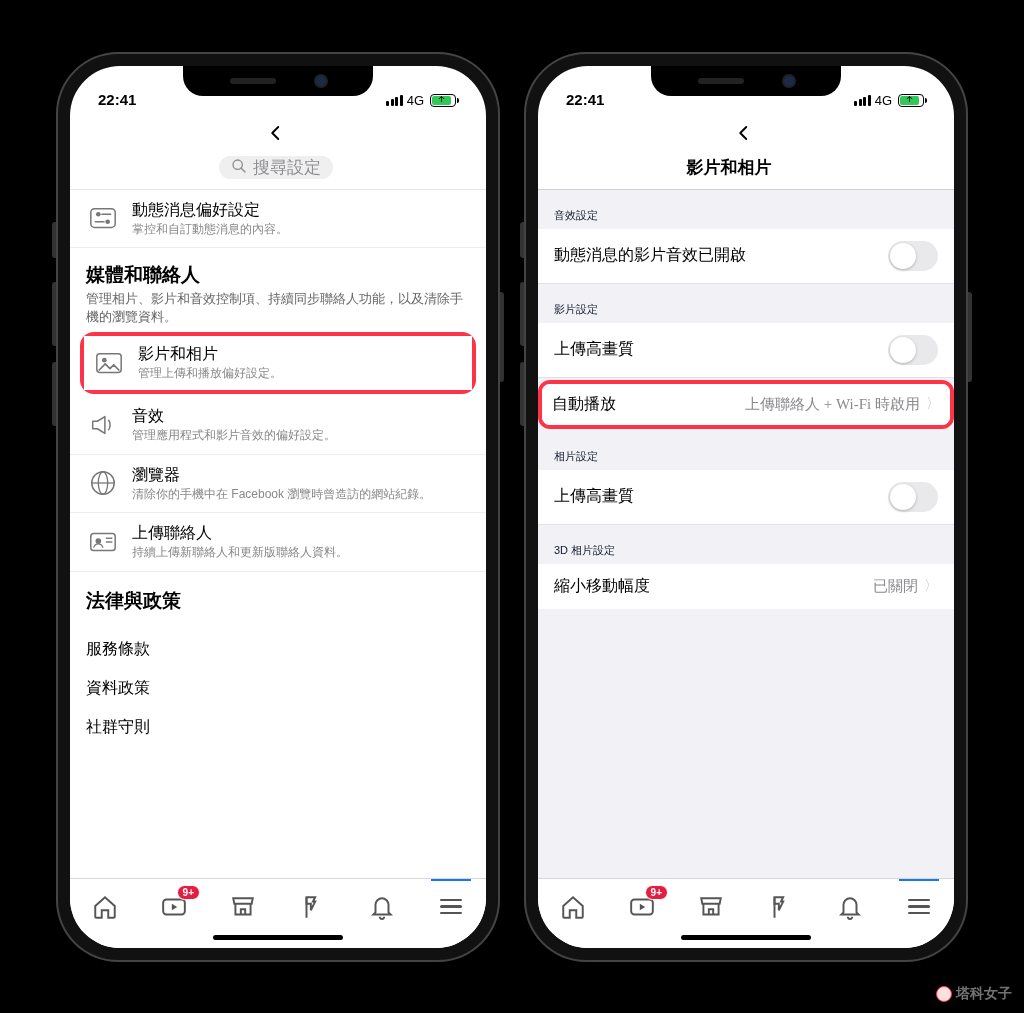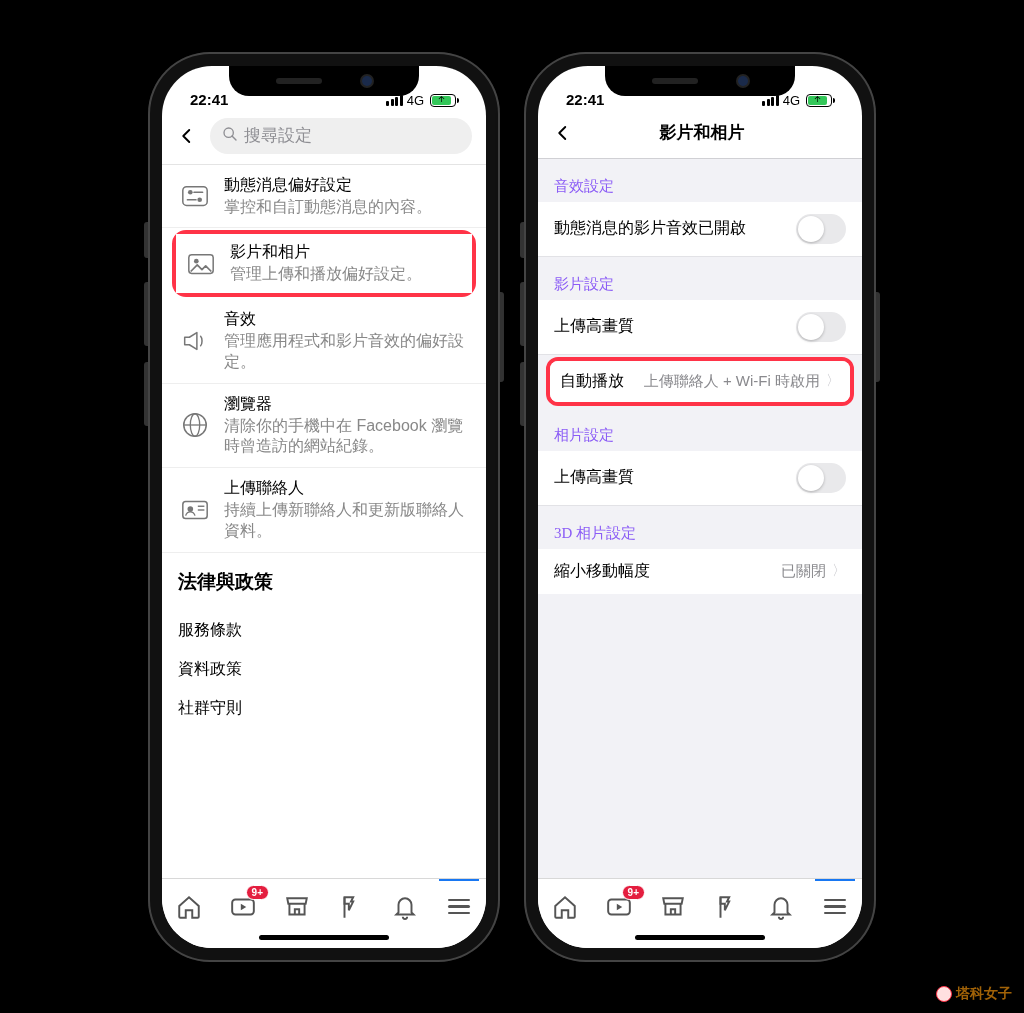--- a/index.html
+++ b/index.html
@@ -10,21 +10,21 @@
     font-family: -apple-system, "Helvetica Neue", Arial, sans-serif;
     display: flex;
     justify-content: center;
     align-items: center;
     gap: 24px;
     position: relative;
   }
 
   
   .phone {
-    width: 352px;
+    width: 444px;
     height: 910px;
     background: #111;
     border-radius: 62px;
     padding: 14px;
     position: relative;
     box-shadow: 0 0 0 2px #444 inset, 0 8px 24px rgba(0,0,0,.6);
   }
   .phone::before, .phone::after {
     content: "";
     position: absolute;
@@ -90,20 +90,21 @@
   }
   .battery::after { content:""; position:absolute; right:-4px; top:3px; width:2.5px; height:5px; background:#000; border-radius:0 2px 2px 0;}
   .battery .fill { position:absolute; left:1px; top:1px; bottom:1px; width:80%; background:#33c759; border-radius:2px; display:flex; align-items:center; justify-content:center;}
   .battery .bolt { color:#000; font-size:8px; line-height:1; }
 
   
   .nav-header {
     display:flex; align-items:center; gap:8px;
     padding: 6px 14px 10px 10px;
     border-bottom: 1px solid #e4e4e4;
+    flex-direction: column;
   }
   .nav-back {
     width:30px; height:30px; display:flex; align-items:center; justify-content:center;
     font-size:24px; color:#000; cursor:pointer;
   }
   .search-field {
     flex:1; background:#efefef; border-radius:20px; height:36px;
     display:flex; align-items:center; padding:0 12px; color:#8e8e93;
     font-size:17px; gap:6px;
   }
@@ -130,66 +131,66 @@
   }
   .row:last-child { border-bottom:none; }
   .row .ic {
     width:34px; height:34px; flex-shrink:0;
     display:flex; align-items:center; justify-content:center;
     color:#555;
   }
   .row .ic svg { width:30px; height:30px; }
   .row-text { flex:1; min-width:0; }
   .row-title { font-size:16px; font-weight:500; color:#000; }
-  .row-sub { font-size:16px; color:#888; margin-top:1px; line-height:1.3; }
+  .row-sub { font-size:12px; color:#888; margin-top:1px; line-height:1.3; }
 
   .highlight-box {
     border: 4px solid #ff3347;
     border-radius: 14px;
     margin: 2px 10px;
   }
   .highlight-box .row { border-bottom:none; padding:8px 8px; }
 
   .legal-block { padding: 16px 16px 8px; }
   .legal-title { font-size:19px; font-weight:700; margin-bottom:16px; }
   .legal-link {
     font-size:16px; color:#000; padding:9px 0;
     border-bottom:0; display:block; cursor:pointer;
   }
 
   
   .group-header {
-    font-size:15px; color:#8b5cf6;
+    font-size:11px; color:#0f172a;
     padding: 18px 16px 6px;
-    font-family: Liberation Serif, serif;
   }
   .cell {
     background:#fff;
     padding: 12px 16px;
     display:flex; align-items:center; justify-content:space-between;
     border-bottom: 0.5px solid #e2e2e6;
     font-size:16px; color:#000;
     cursor:pointer;
+    font-family:Liberation Serif, serif;
   }
   .cell:last-of-type { border-bottom:none; }
   .cell .value { color:#8a8a8e; font-size:15px; display:flex; align-items:center; gap:6px;}
   .chev { color:#c7c7cc; font-size:14px; }
   .switch {
     width:50px; height:30px; background:#e9e9eb; border-radius:15px; position:relative;
     flex-shrink:0;
   }
   .switch::after {
     content:""; position:absolute; left:2px; top:2px; width:26px; height:26px;
     background:#fff; border-radius:50%; box-shadow:0 1px 3px rgba(0,0,0,.25);
   }
 
   .hl-cell {
     border: 4px solid #ff3347;
     border-radius: 12px;
-    margin: 2px 8px;
+    margin: 2px 0;
     overflow:hidden;
   }
   .hl-cell .cell { padding:10px 10px; border-bottom:none; }
 
   
   .tab-bar {
     height: 70px;
     border-top: 1px solid #d8d8d8;
     display:flex; align-items:flex-start; justify-content:space-around;
     padding-top:10px;
@@ -210,21 +211,21 @@
     padding:1px 5px; border-radius:9px; border:1.5px solid #fff;
   }
 
   .home-ind {
     position:absolute; bottom:8px; left:50%; transform:translateX(-50%);
     width:130px; height:5px; background:#000; border-radius:3px;
   }
 
   .watermark {
     position:absolute; bottom:10px; right:12px;
-    color:#a16207; font-size:14px; font-weight:600;
+    color:#737373; font-size:14px; font-weight:600;
     display:flex; align-items:center; gap:4px;
   }
   .watermark .dot { width:16px;height:16px;border-radius:50%;background:#ffe0e0;border:1px solid #ff3347;position:relative;}
 </style>
 </head>
 <body>
 
 <div class="phone">
   <span class="side-btn"></span>
     <span class="power-btn"></span>
@@ -280,20 +281,24 @@
               <circle cx="21" cy="20" r="2.5" fill="#777"></circle>
               <line x1="8" y1="20" x2="17" y2="20" stroke="#777" stroke-width="1.8" stroke-linecap="round"></line>
             </svg>
         </span>
         <div class="row-text">
           <div class="row-title">動態消息偏好設定</div>
           <div class="row-sub">掌控和自訂動態消息的內容。</div>
         </div>
       </div>
 
+      <div class="section-head">
+        <div class="section-title">媒體和聯絡人</div>
+        <div class="section-sub">管理相片、影片和音效控制項、持續同步聯絡人功能，以及清除手機的瀏覽資料。</div>
+      </div>
 
       <div class="highlight-box">
         <div class="row">
           <span class="ic">
             <svg viewBox="0 0 32 32">
                 <rect x="3" y="6" width="26" height="20" rx="3" fill="none" stroke="#777" stroke-width="1.6"></rect>
                 <circle cx="11" cy="13" r="2.5" fill="#777"></circle>
                 <path d="M5 24l7-7 5 5 4-4 6 6" fill="none" stroke="#777" stroke-width="1.8" stroke-linejoin="round"></path>
               </svg>
           </span>

